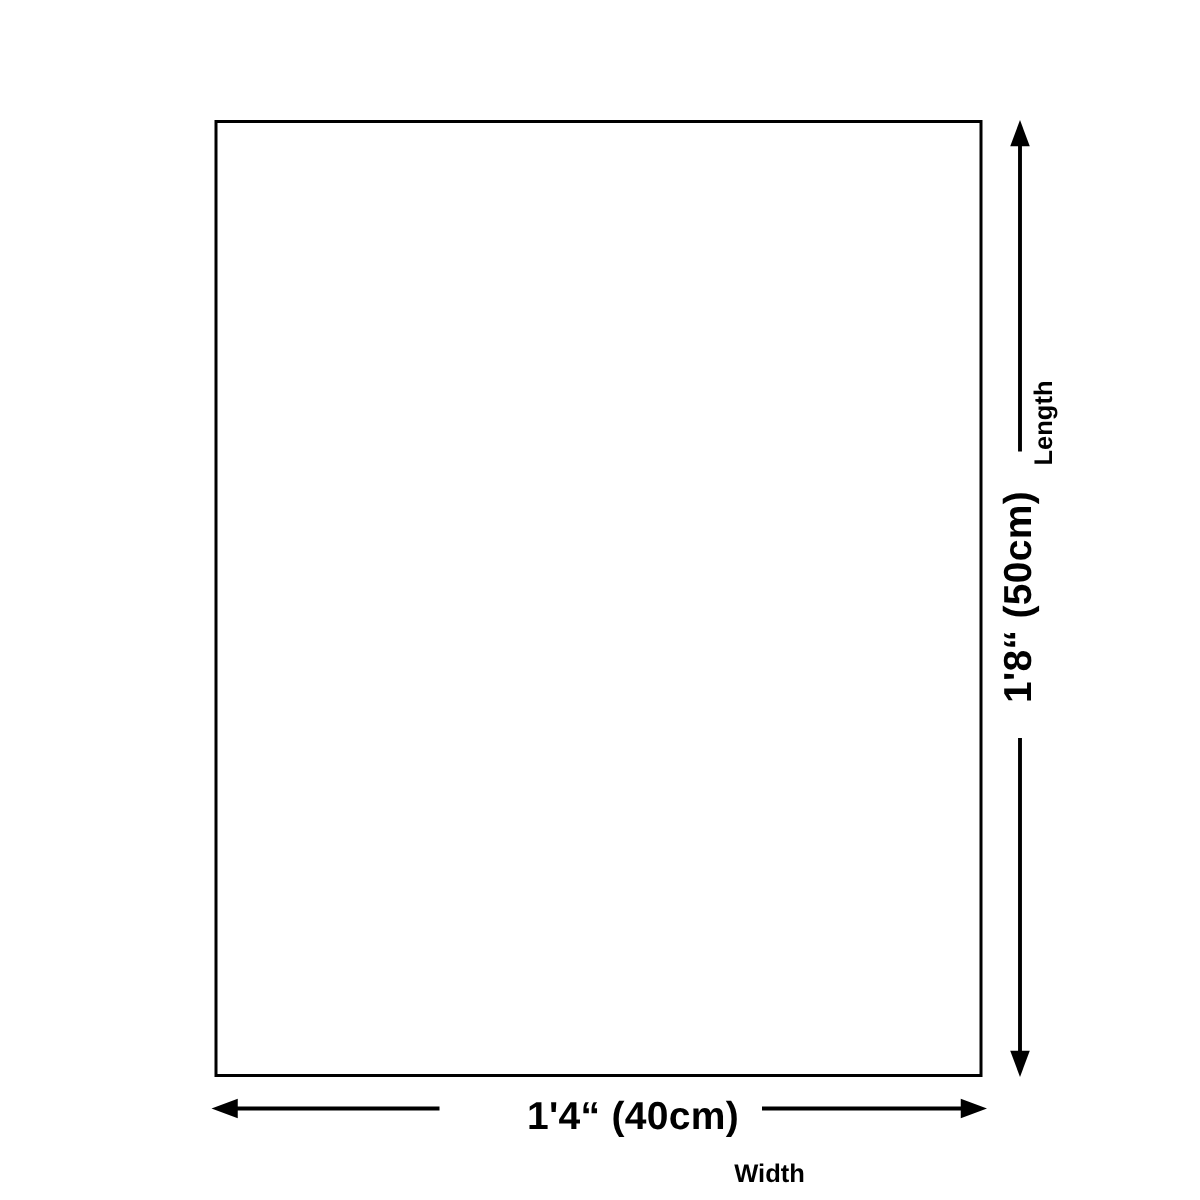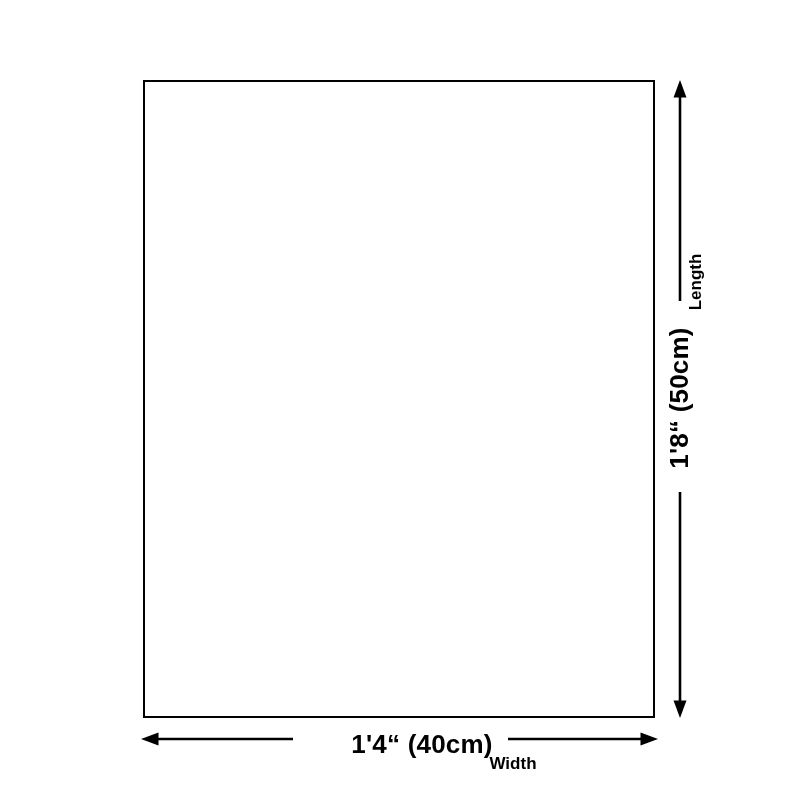--- a/index.html
+++ b/index.html
@@ -55,21 +55,21 @@
     position: absolute;
     font-size: 17px;
     font-weight: 700;
     white-space: nowrap;
     transform: translate(-50%, -50%);
   }
   .rot {
     transform: translate(-50%, -50%) rotate(-90deg);
   }
   .width-value  { left: 422px; top: 744px; }
-  .width-label  { left: 513px; top: 764px; }
+  .width-label  { left: 513px; top: 783px; }
   .length-value { left: 679px; top: 398px; }
   .length-label { left: 696px; top: 282px; }
 </style>
 </head>
 <body>
 
 <div class="stage" style="--bg: #ffffff; --line: #000000; --text: #000000;">
 
   <div class="product-rect"></div>
 

